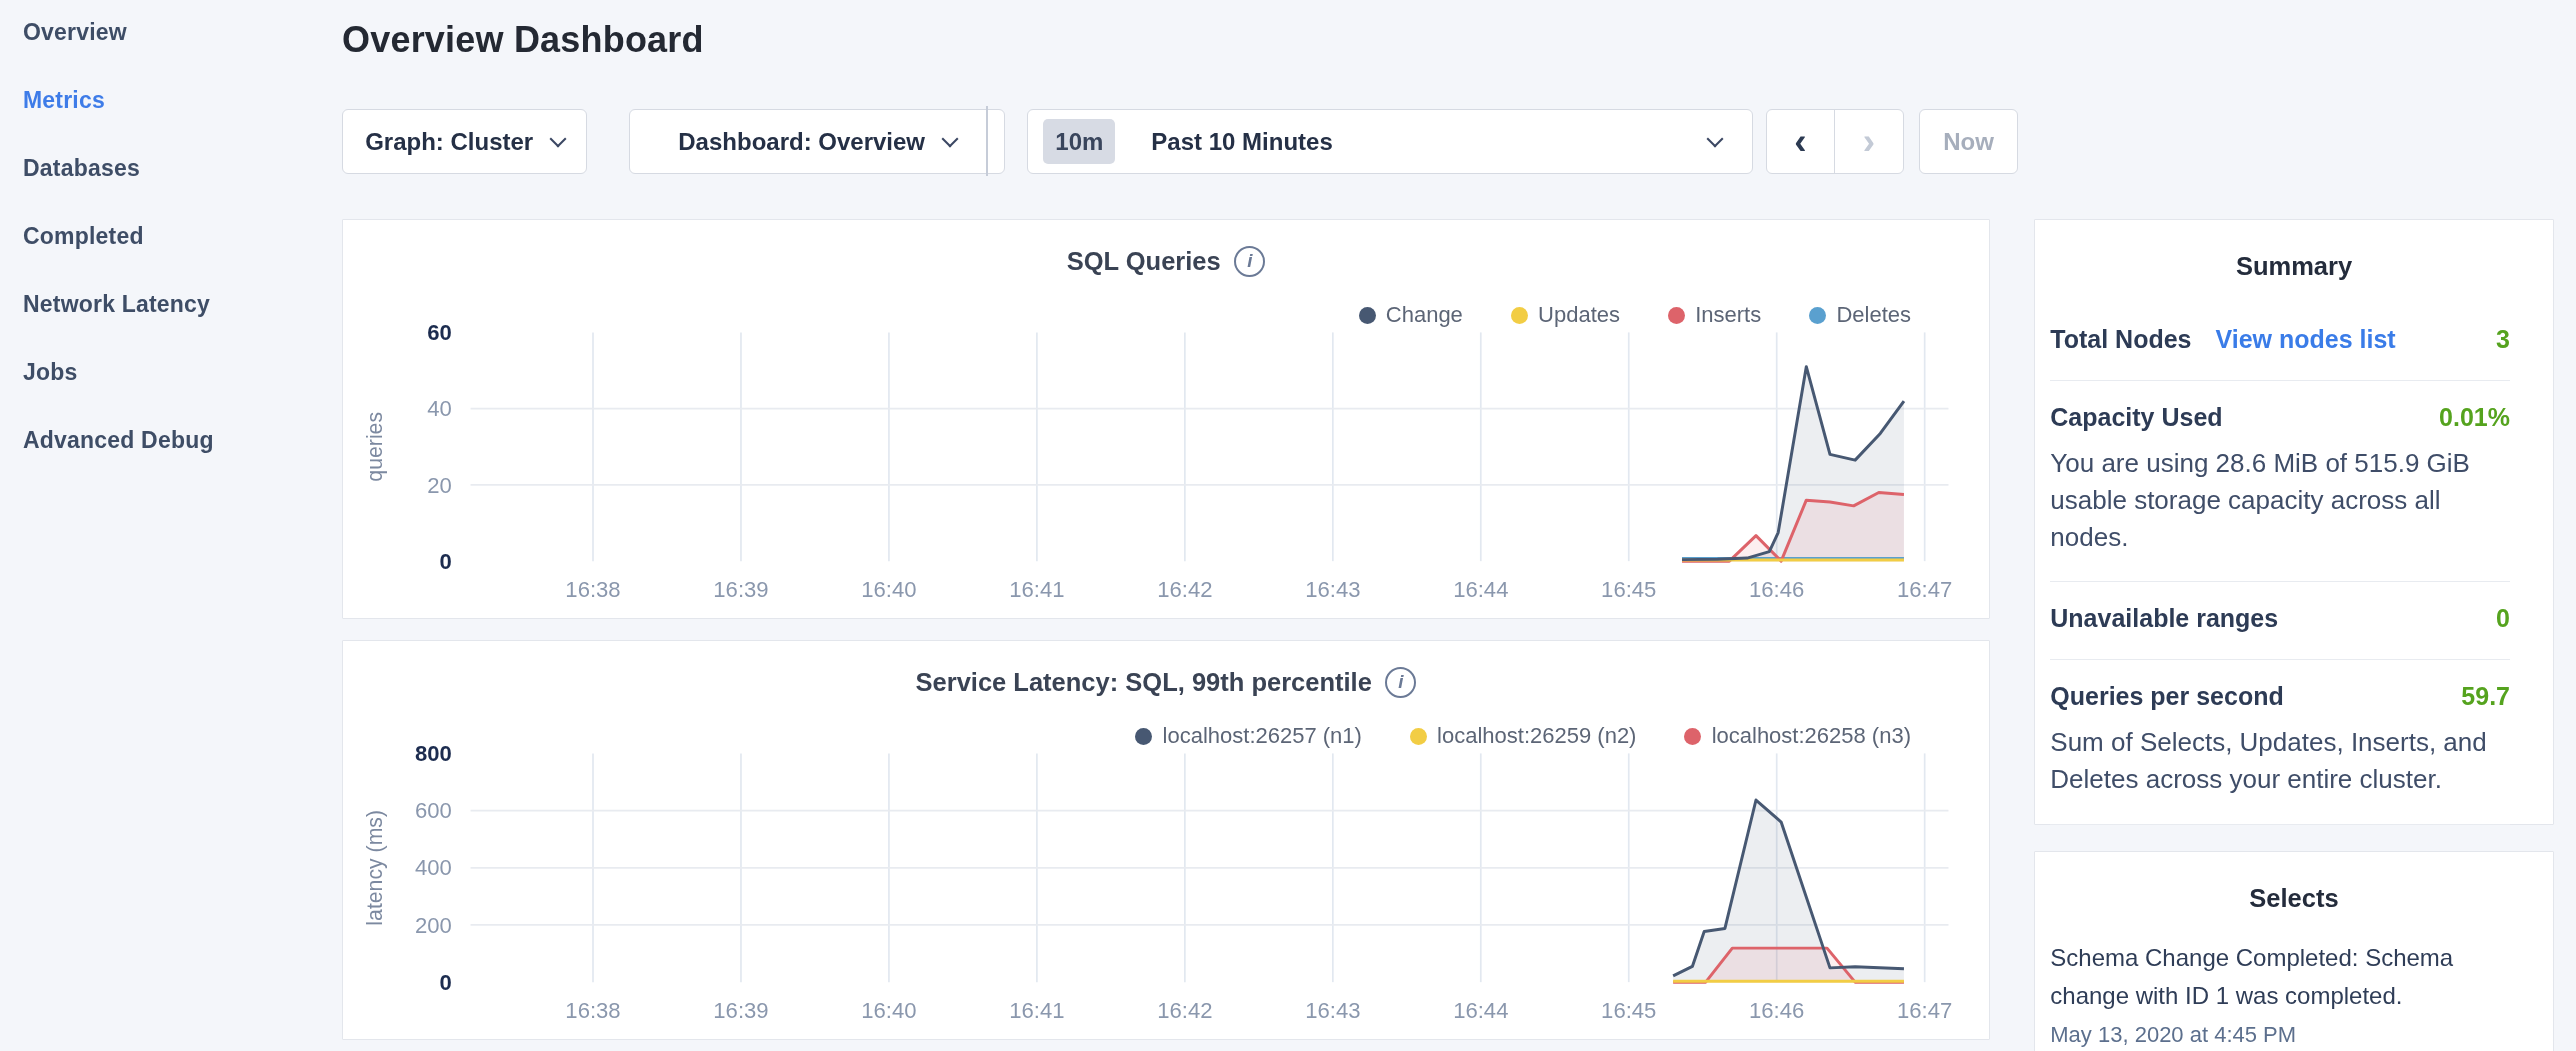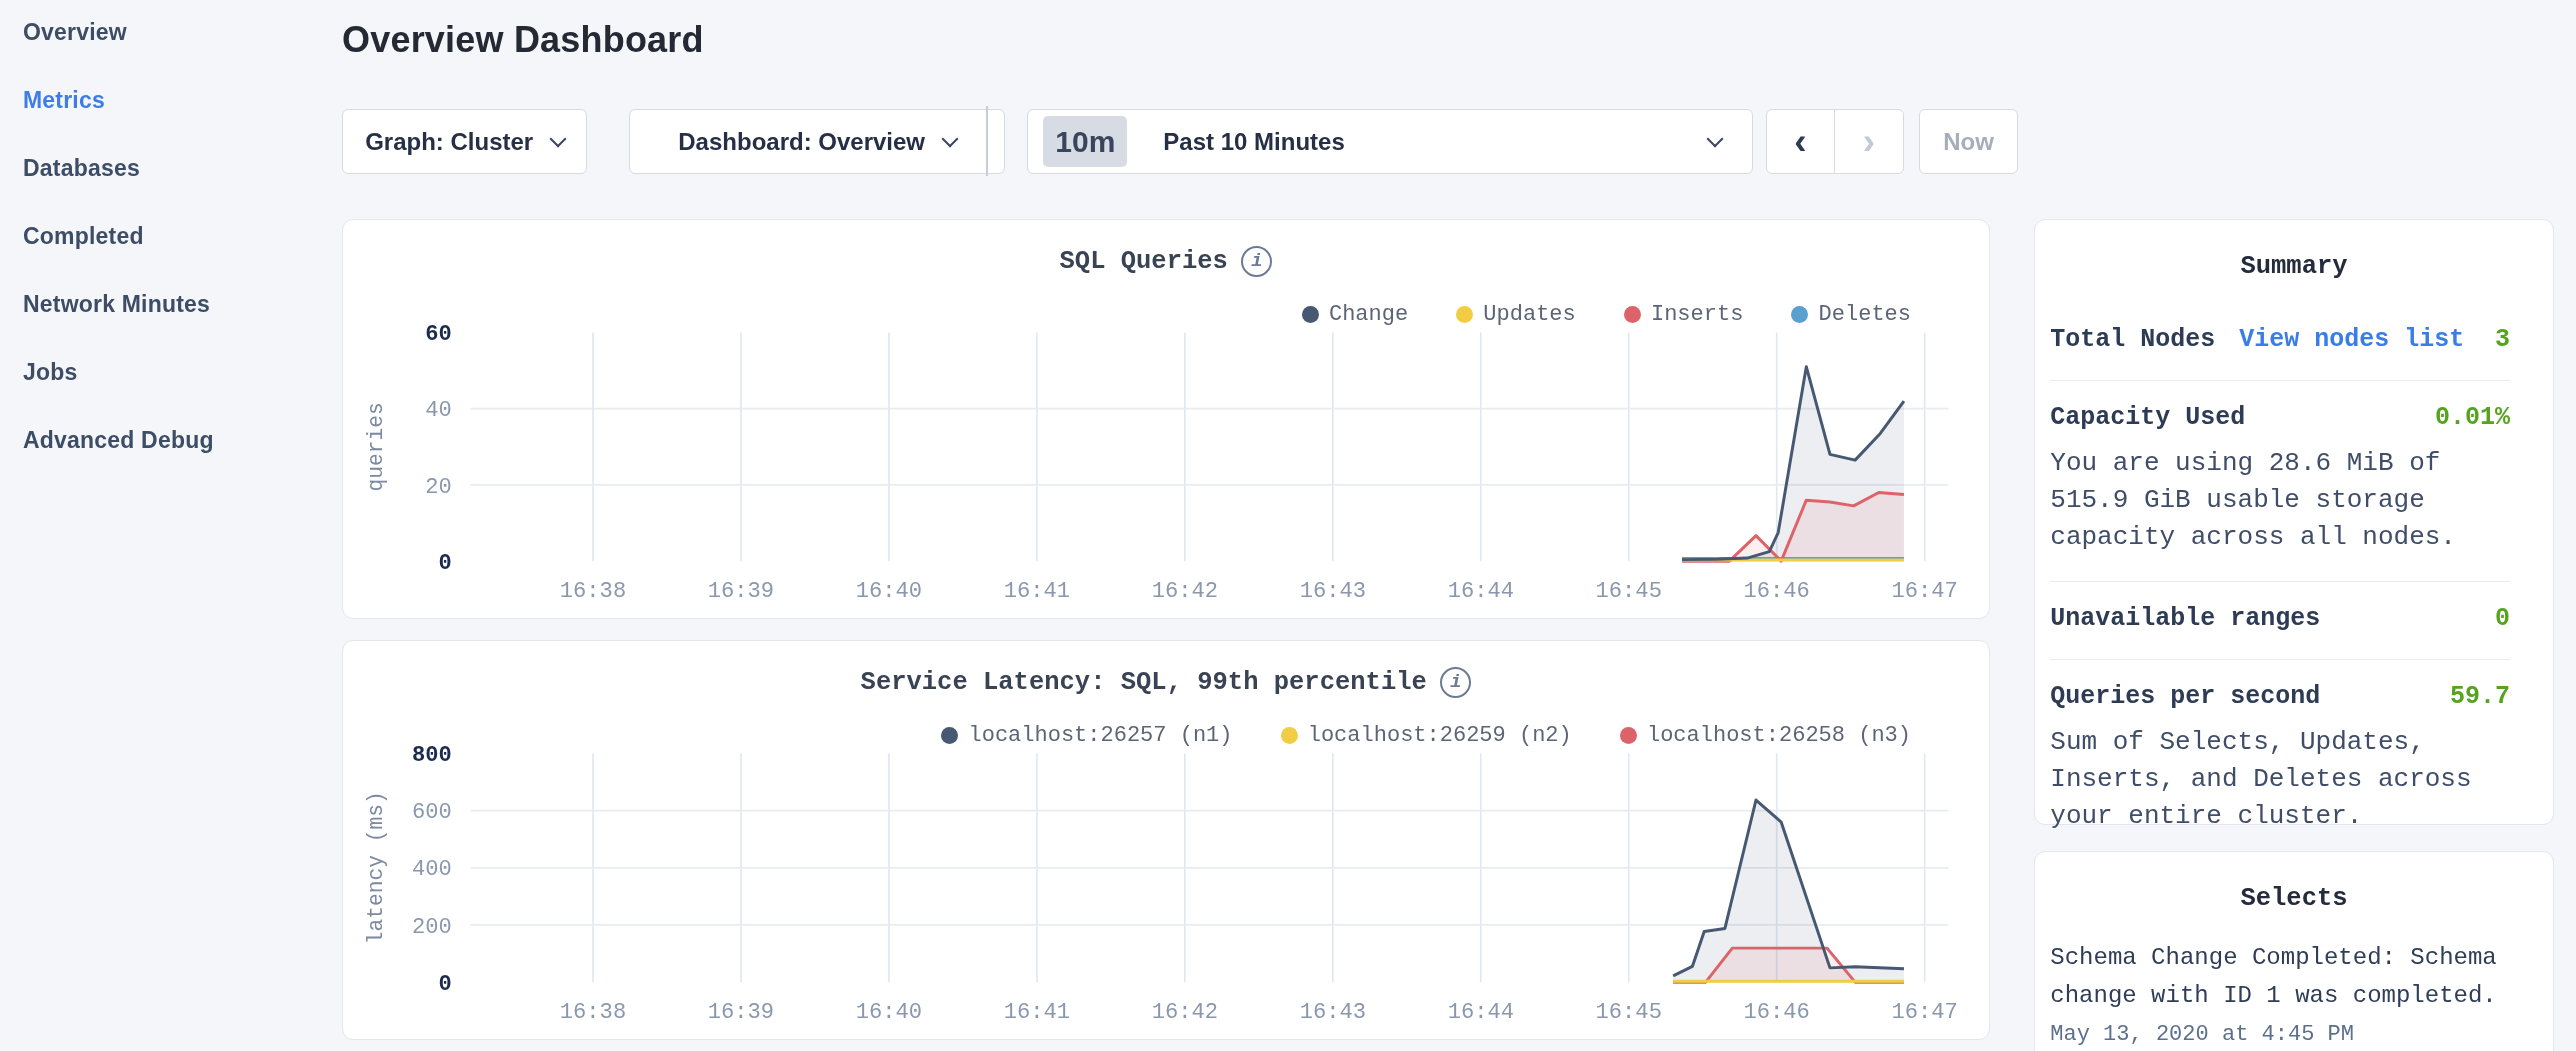--- a/index.html
+++ b/index.html
@@ -32,34 +32,34 @@
   .chev {
     display:inline-block; width:12px; height:12px; margin-left:18.7px; margin-top:-6px;
     border-right:2.6px solid #3b4763; border-bottom:2.6px solid #3b4763;
     transform:rotate(45deg);
   }
   #graph-dropdown { left:342px; width:245px; }
   #dashboard-dropdown { left:629px; width:376px; }
   #toolbar-divider { position:absolute; left:986px; top:106px; height:70px; width:1.7px; background:#c6ccd8; }
   #time-select { left:1027px; width:726px; justify-content:flex-start; padding:0 31px 0 15.3px; }
   #time-badge {
-    background:#d7dbe4; color:#39455c; font-size:30px; font-weight:700;
+    background:#d7dbe4; color:#39455c; font-size:24px; font-weight:700;
     border-radius:5.1px; padding:8.5px 12px; margin-right:36px;
   }
   #time-select .ctl-label { flex:1; text-align:left; }
   #time-select .chev { margin-left:0; }
   #time-arrows { left:1766px; width:138px; padding:0; overflow:hidden; }
   .arrow-btn { width:50%; height:100%; display:flex; align-items:center; justify-content:center;
     font-size:37px; font-weight:700; cursor:pointer; }
   #prev-btn { color:#2c3a52; border-right:1.7px solid #d6dae2; }
   #next-btn { color:#c3cad6; }
   #now-btn { left:1919px; width:99px; }
   #now-btn .ctl-label { color:#a6aebc; }
   
-  .card { position:absolute; background:#fff; border:1.7px solid #e3e6ec; border-radius:11px;font-family:Liberation Mono, monospace; }
+  .card { position:absolute; background:#fff; border:1.7px solid #e3e6ec; border-radius:1px; }
   #sql-card      { left:342px; top:219px;  width:1648px; height:400px; }
   #latency-card  { left:342px; top:640px;  width:1648px; height:400px; }
   #summary-card  { left:2034px; top:219px; width:520px; height:606px; }
   #events-card   { left:2034px; top:851px; width:520px; height:255px; }
   
   .chart-header { position:absolute; top:25.5px; left:0; right:0; display:flex;
     align-items:center; justify-content:center; gap:13.6px; }
   .chart-title { font-size:25.5px; font-weight:700; color:#3a4354; }
   .info-icon {
     width:31px; height:31px; border:2.6px solid #6b7a96; border-radius:50%;
@@ -91,21 +91,21 @@
   .event-time { font-size:22px; color:#5c6f8d; margin-top:6.8px; }
 </style>
 </head>
 <body>
 
 <nav id="sidebar">
     <div class="nav-item" style="top: 18.7px;">Overview</div>
     <div class="nav-item active" style="top: 87px;">Metrics</div>
     <div class="nav-item" style="top: 155px;">Databases</div>
     <div class="nav-item" style="top: 223px;">Completed</div>
-    <div class="nav-item" style="top: 291px;">Network Minutes</div>
+    <div class="nav-item" style="top: 291px;">Network Latency</div>
     <div class="nav-item" style="top: 359px;">Jobs</div>
     <div class="nav-item" style="top: 427px;">Advanced Debug</div>
   </nav>
 
 <h1 id="page-title">Overview Dashboard</h1>
 
 <div class="ctl" id="graph-dropdown">
   <span class="ctl-label">Graph: Cluster</span>
   <span class="chev"></span>
 </div>

